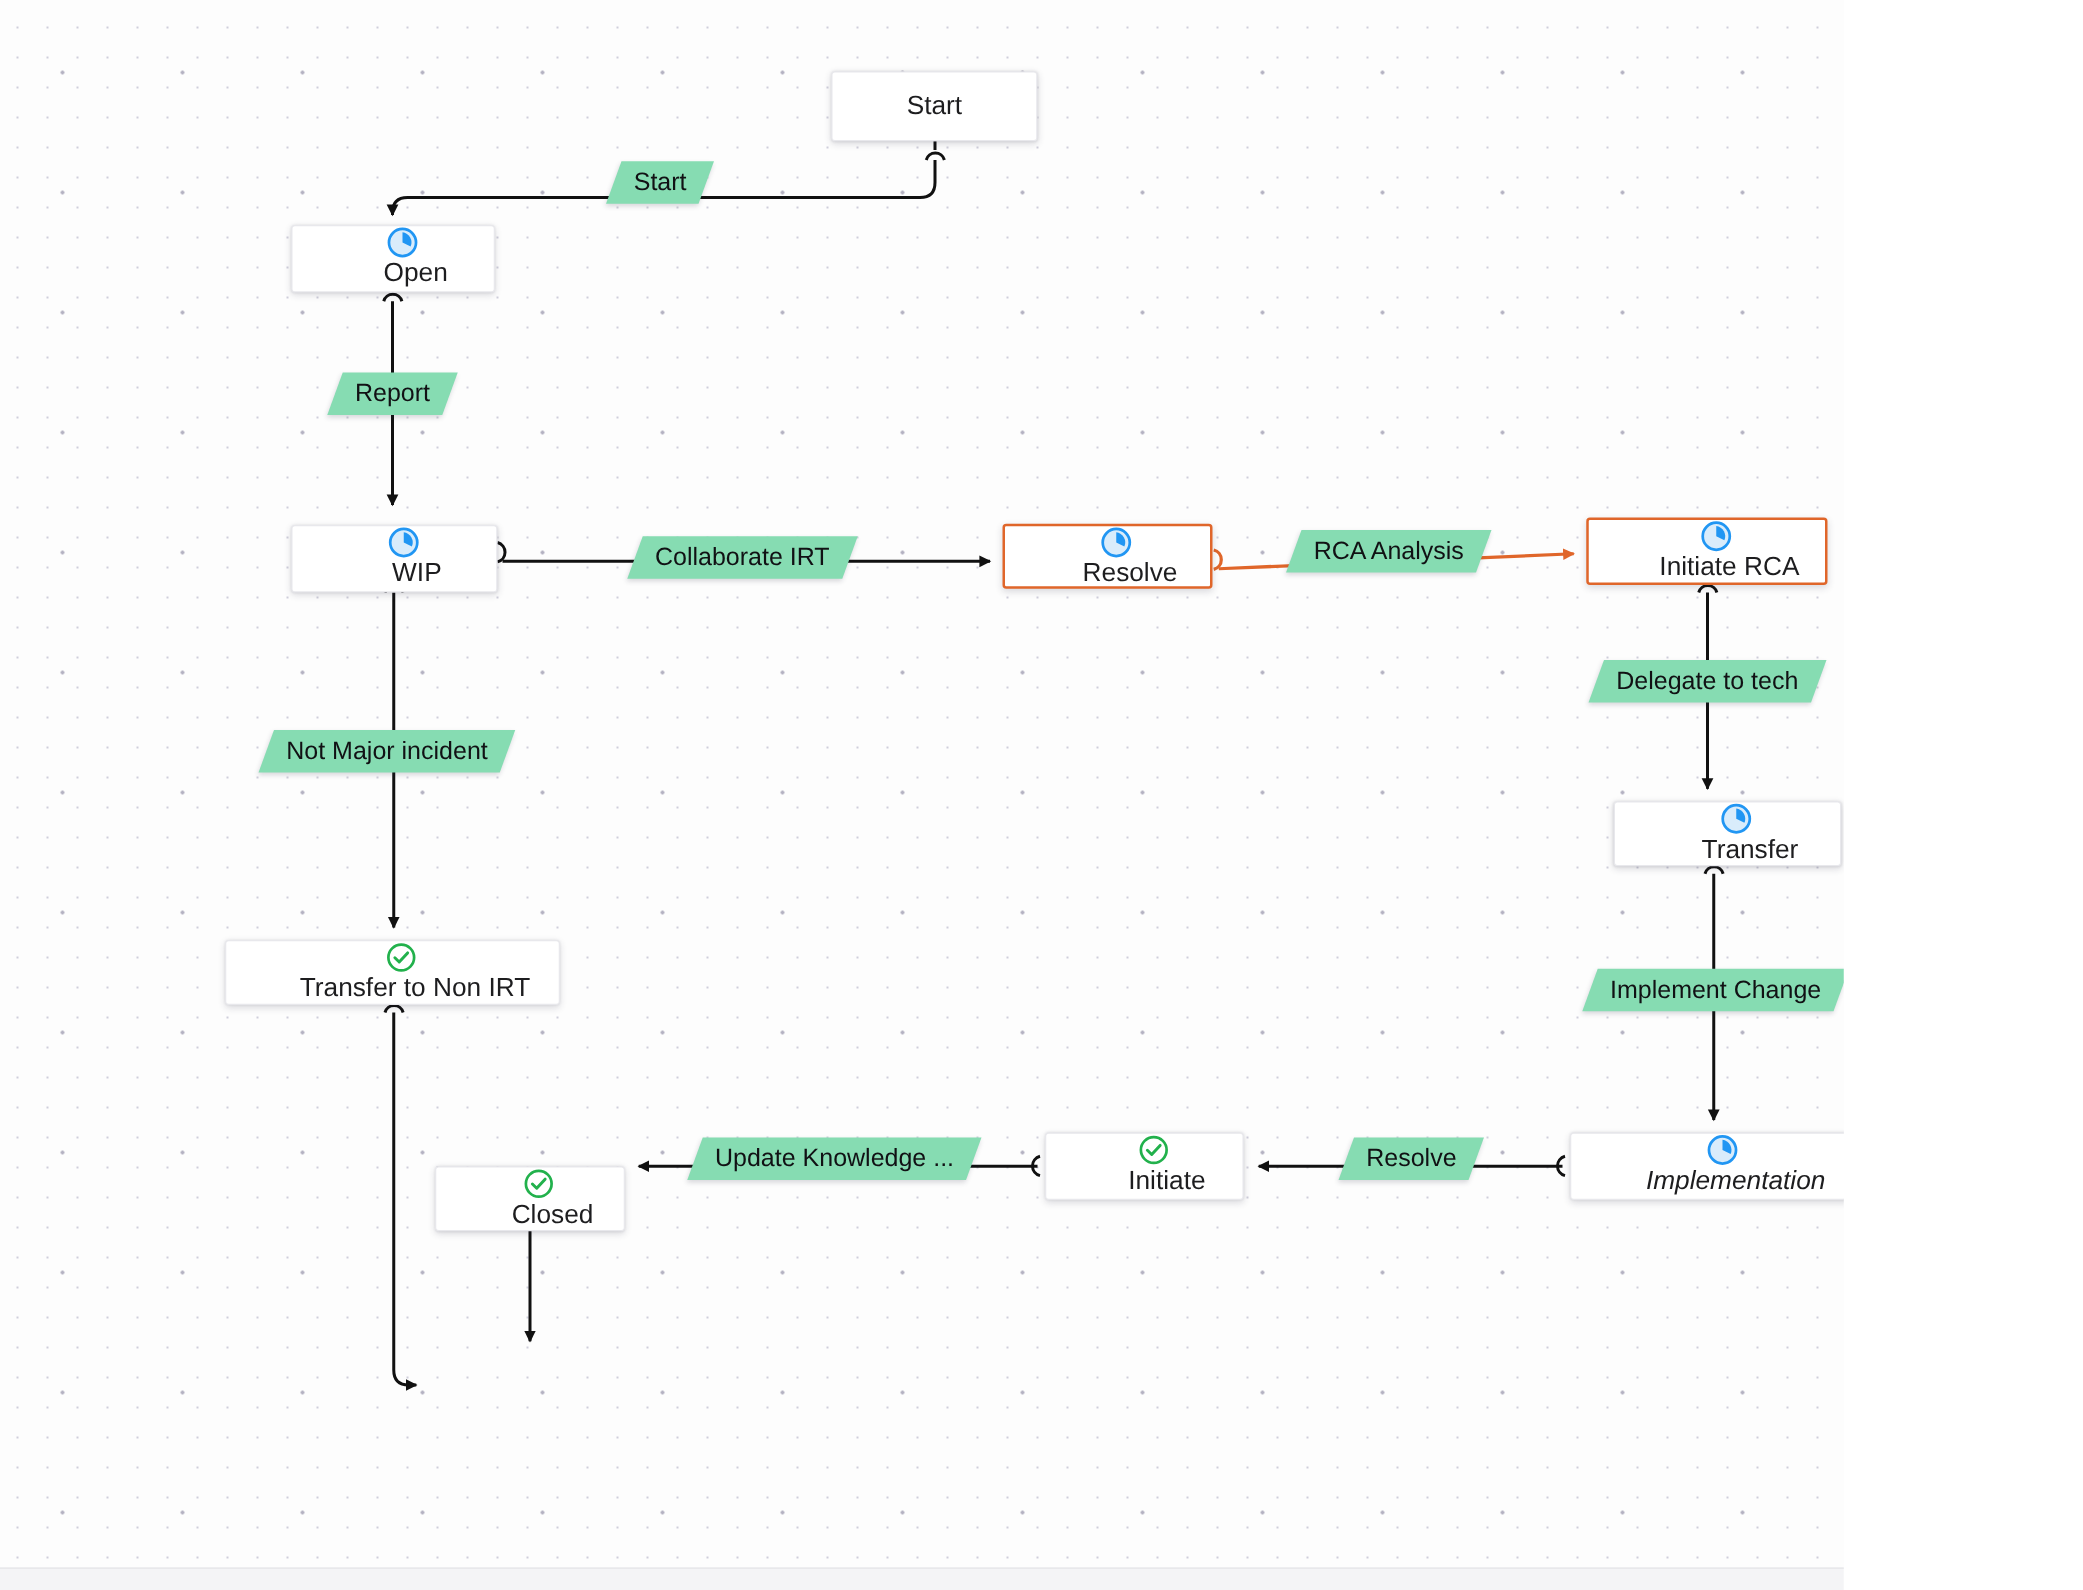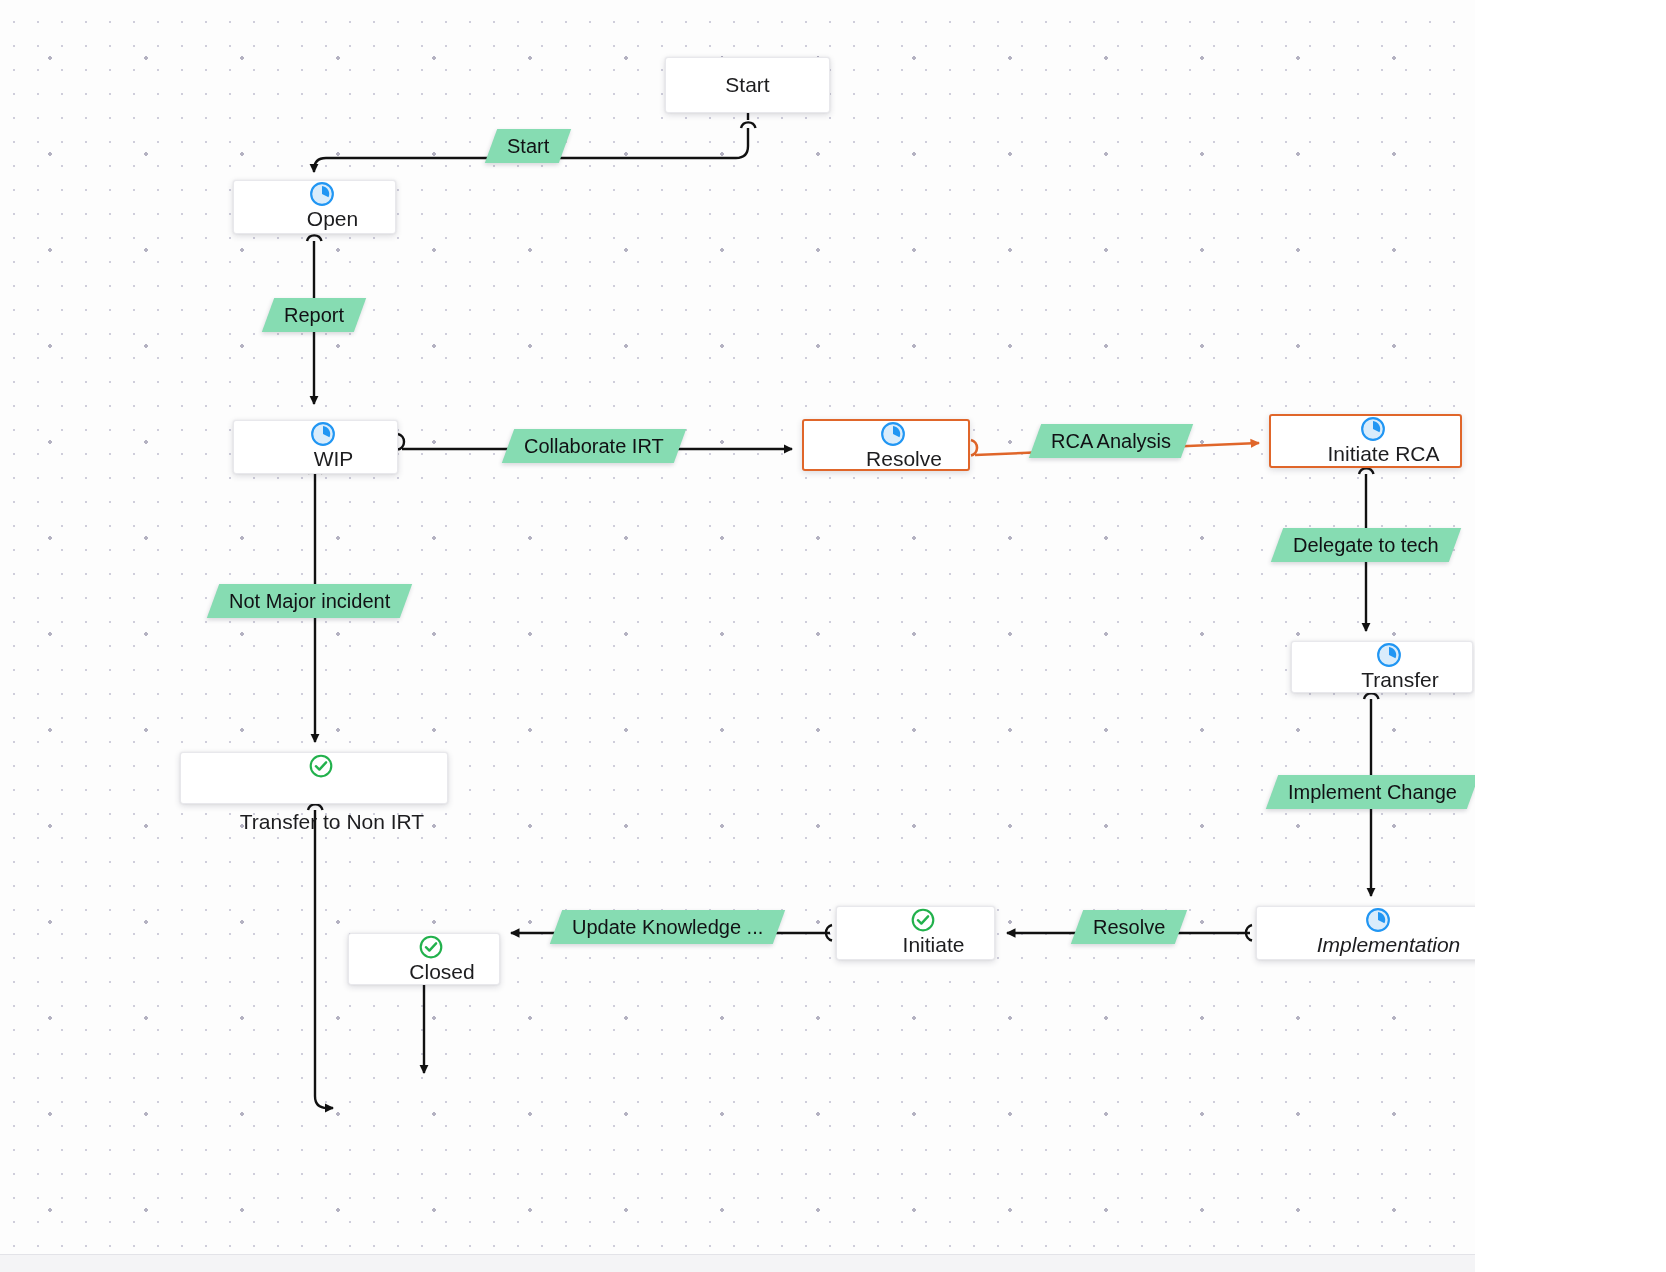--- a/index.html
+++ b/index.html
@@ -192,21 +192,21 @@
   </div>
 
   <div class="node with-icon" style="left:348px; top:901px; width:152px; height:52px;margin-top:32px;">
     <svg class="icon" viewBox="0 0 24 24">
       <circle cx="12" cy="12" r="9.5" fill="#ffffff" stroke="#22b14c" stroke-width="2"></circle>
       <path d="M7.3 12.2 L10.5 15.3 L16.7 8.6" fill="none" stroke="#22b14c" stroke-width="2.2" stroke-linecap="round" stroke-linejoin="round"></path>
     </svg>
     <span class="label">Closed</span>
   </div>
 
-  <div class="node with-icon" style="left:180px; top:752px; width:268px; height:52px;gap:31px;">
+  <div class="node with-icon" style="left:180px; top:752px; width:268px; height:52px;">
     <svg class="icon" viewBox="0 0 24 24">
       <circle cx="12" cy="12" r="9.5" fill="#ffffff" stroke="#22b14c" stroke-width="2"></circle>
       <path d="M7.3 12.2 L10.5 15.3 L16.7 8.6" fill="none" stroke="#22b14c" stroke-width="2.2" stroke-linecap="round" stroke-linejoin="round"></path>
     </svg>
     <span class="label">Transfer to Non IRT</span>
   </div>
 
 
   <div class="edge-label" style="left:491px; top:129px;">
     <span>Start</span>

